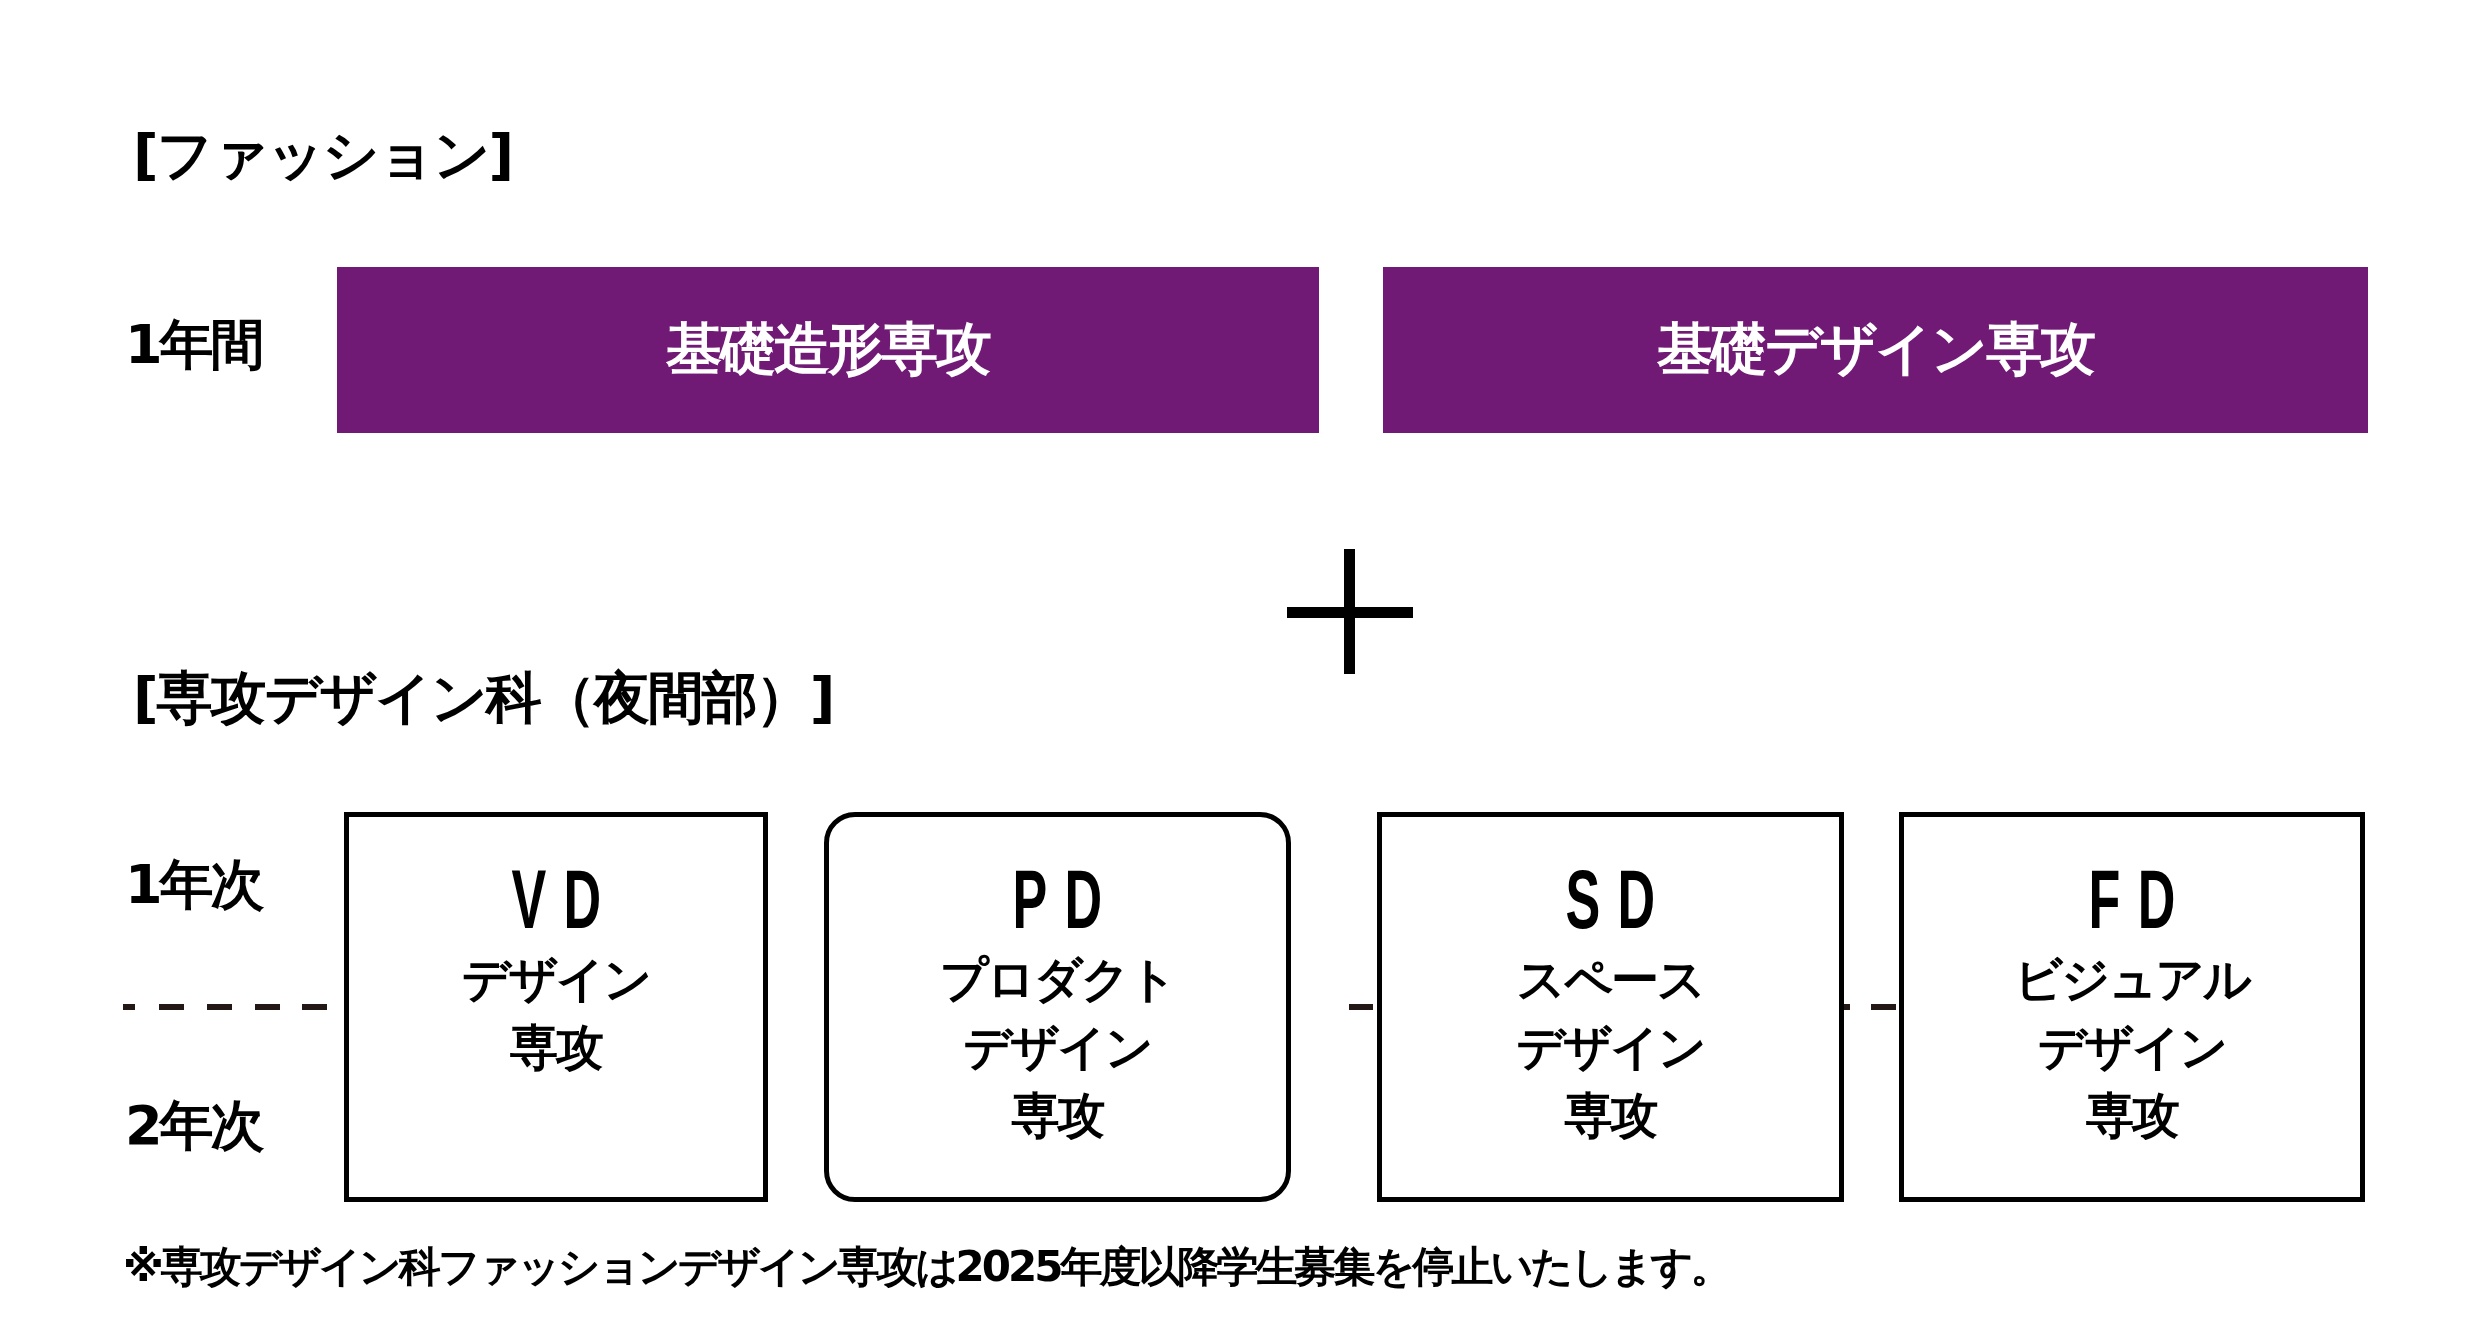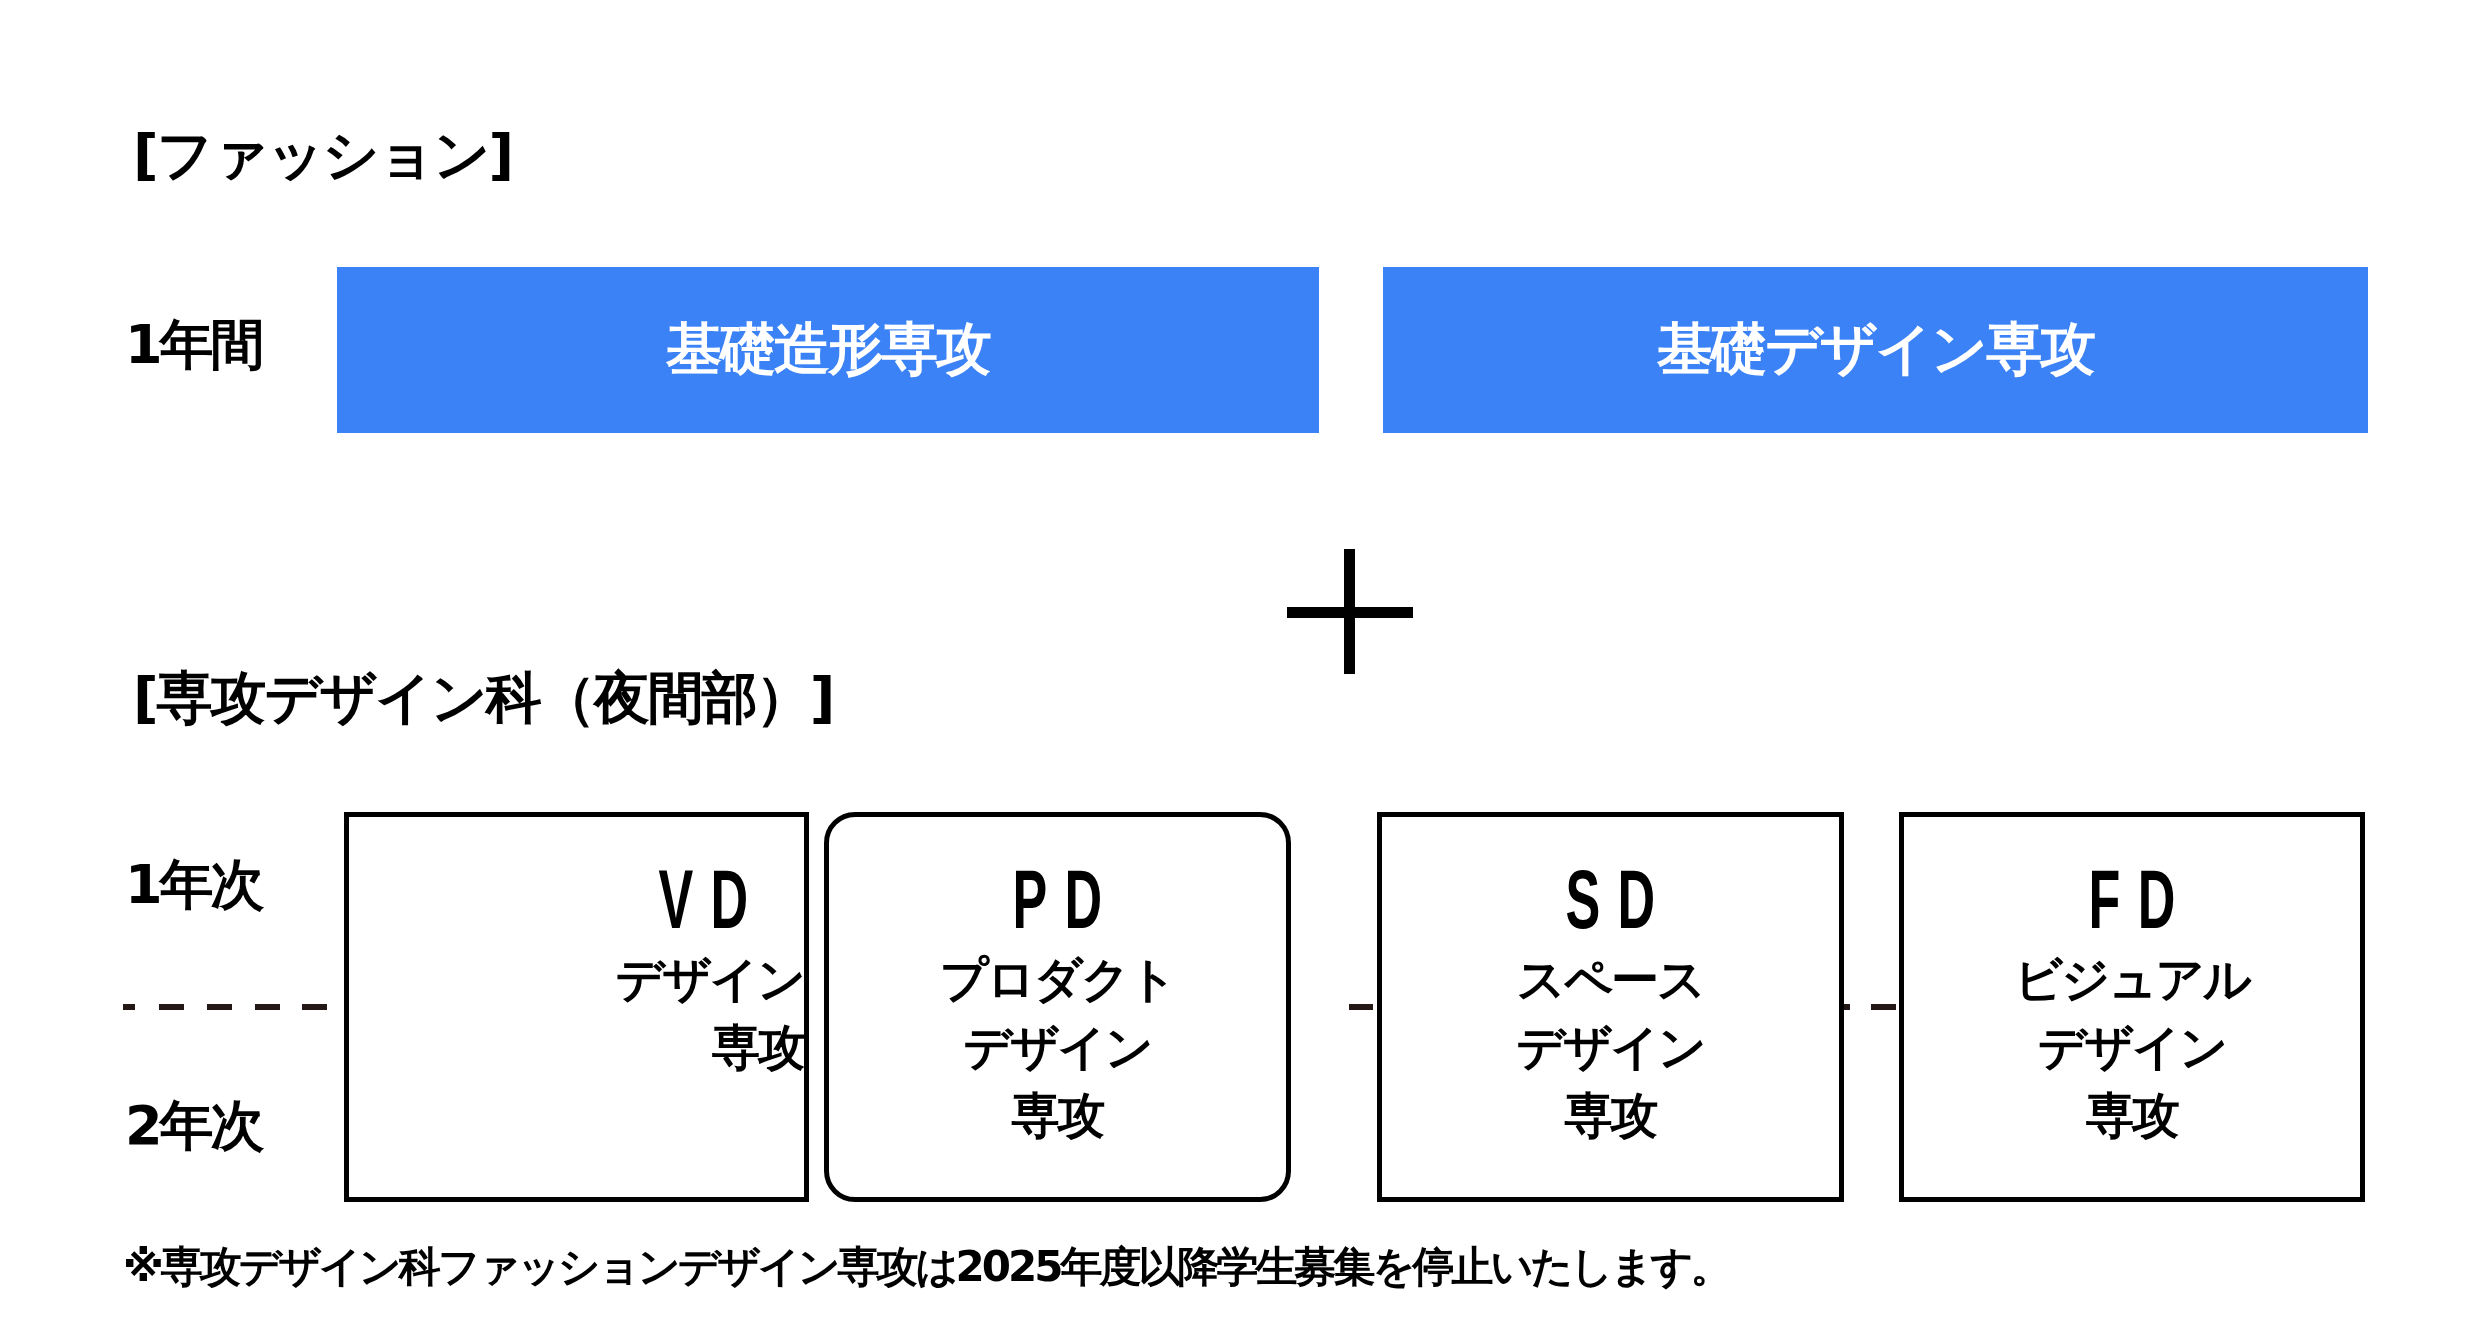--- a/index.html
+++ b/index.html
@@ -11,21 +11,21 @@
   .abs { position: absolute; }
   .heading {
     font-size: 56px; font-weight: bold; line-height: 1; white-space: nowrap;
     letter-spacing: -2px;
   }
   .row-label {
     font-size: 54px; font-weight: bold; line-height: 1; white-space: nowrap;
     letter-spacing: -3px;
   }
   .black-box {
-    background: #3b82f6; color: #fff;
+    background: #701a75; color: #fff;
     display: flex; align-items: center; justify-content: center;
     font-size: 56px; font-weight: bold; letter-spacing: -2px;
   }
   .major-box {
     box-sizing: border-box; border: 5px solid #000; background: #fff;
     display: flex; flex-direction: column; align-items: center;
   }
   .abbr {
     margin-top: 40px;
     font-family: "Liberation Sans", sans-serif;
@@ -74,21 +74,21 @@
   <div class="dash" style="left:159px; top:1004px; width:25px;"></div>
   <div class="dash" style="left:207px; top:1004px; width:25px;"></div>
   <div class="dash" style="left:255px; top:1004px; width:25px;"></div>
   <div class="dash" style="left:302px; top:1004px; width:25px;"></div>
   <div class="dash" style="left:825px; top:1004px; width:25px;"></div>
   <div class="dash" style="left:1349px; top:1004px; width:24px;"></div>
   <div class="dash" style="left:1844px; top:1004px; width:6px;"></div>
   <div class="dash" style="left:1871px; top:1004px; width:25px;"></div>
 </div>
 
-<div class="abs major-box" style="left:344px; top:812px; width:465px; height:390px;align-items:flex-end;">
+<div class="abs major-box" style="left:344px; top:812px; width:424px; height:390px;">
   <div class="abbr">VD</div>
   <div class="major-line">デザイン</div>
   <div class="major-line">専攻</div>
 </div>
 
 <div class="abs major-box" style="left:824px; top:812px; width:467px; height:390px;border-radius:31px;">
   <div class="abbr">PD</div>
   <div class="major-line">プロダクト</div>
   <div class="major-line">デザイン</div>
   <div class="major-line">専攻</div>

